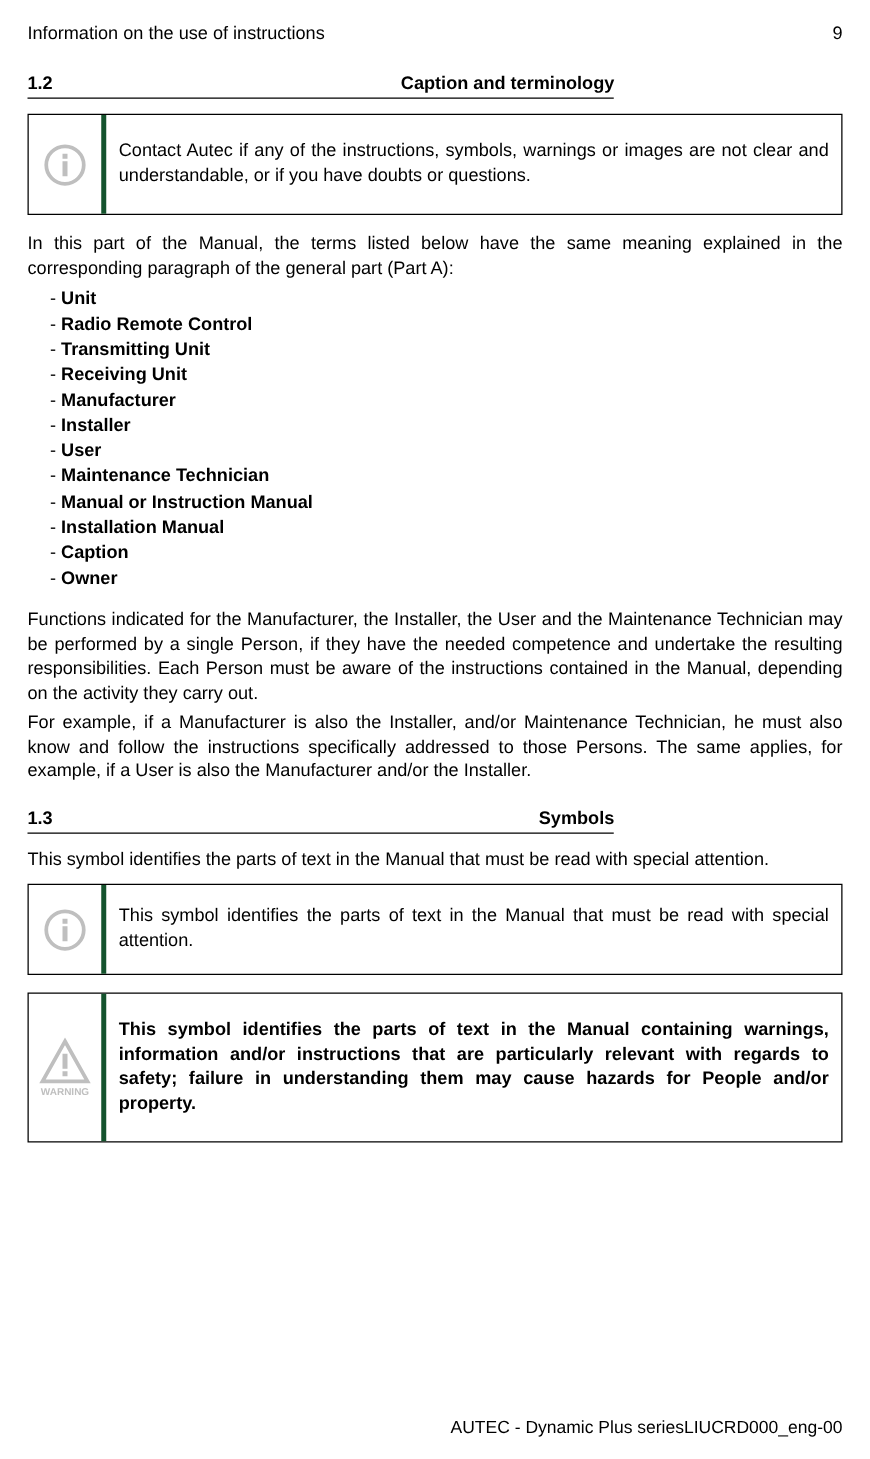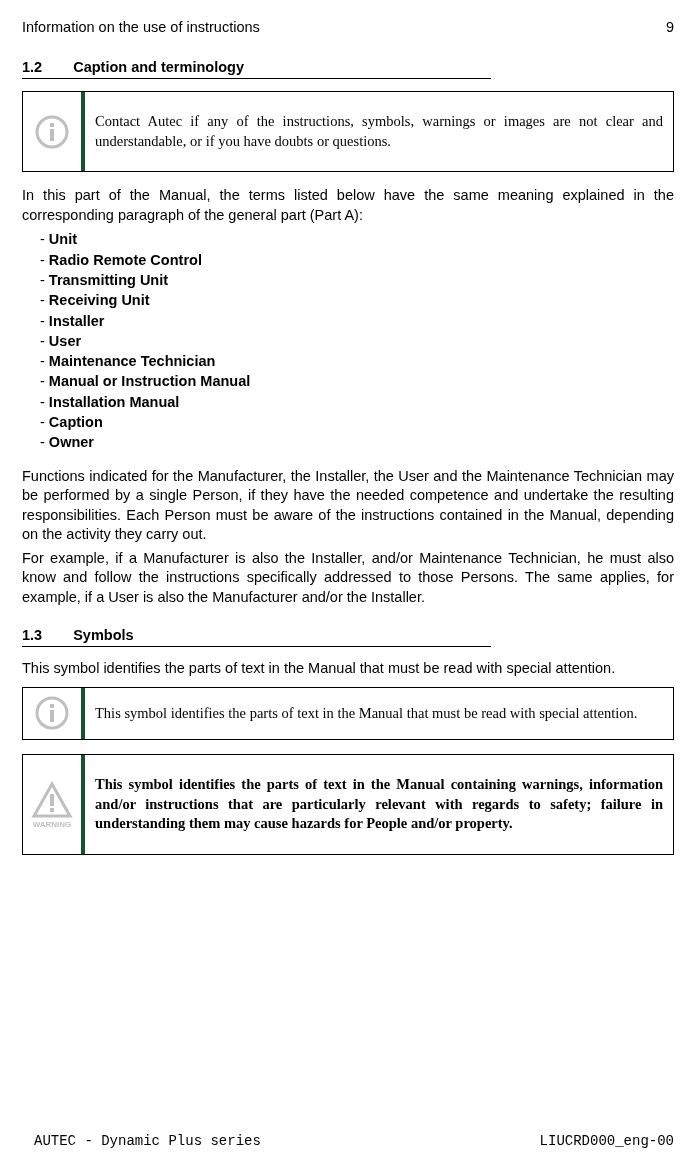--- a/index.html
+++ b/index.html
@@ -7,44 +7,44 @@
     font-family: Arial, Helvetica, sans-serif;
     font-size: 14.5px;
     color: #000;
     width: 696px;
     height: 1167px;
     padding: 18px 22px 18px 22px;
     position: relative;
     line-height: 1.35;
   }
   .hdr { display: flex; justify-content: space-between; margin-bottom: 20px; }
-  .sec-rule { border-bottom: 1.5px solid #000; width: 72%; display:flex; gap:31px; padding-bottom:1px; margin-bottom:12px;}
+  .sec-rule { border-bottom: 1.5px solid #000; width: 72%; display:flex; gap:31px; padding-bottom:1px; margin-bottom:12px;justify-content:space-between;}
   .sec-rule span:first-child{font-weight:bold;}
   .sec-rule span:last-child{font-weight:bold;}
   .box {
     border: 1px solid #000;
     display: flex;
     margin: 8px 0 14px 0;
   }
   .box .iconcell {
     width: 62px;
     display: flex;
     align-items: center;
     justify-content: center;
     border-right: 4px solid #14532d;
     padding: 8px 0;
   }
-  .box .txtcell { padding: 20px 10px; text-align: justify; flex:1;font-family:Liberation Serif, serif; }
+  .box .txtcell { padding: 20px 10px; text-align: justify; flex:1; }
   .box .txtcell.bold { font-weight: bold; }
   .para { text-align: justify; margin-bottom: 4px; }
   ul.terms { list-style: none; padding-left: 18px; margin: 4px 0 14px 0; }
   ul.terms li::before { content: "- "; }
   ul.terms li { font-weight: bold; line-height: 1.4; }
   ul.terms li::before { font-weight: normal; }
-  .ftr { position: absolute; bottom: 16px; left: 34px; right: 22px; display: flex; justify-content: space-between; font-size: 14px; font-family: Liberation Mono, monospace; }
+  .ftr { position: absolute; bottom: 16px; left: 34px; right: 22px; display: flex; justify-content: flex-end; font-size: 14px; }
   svg { display: block; }
 </style>
 </head>
 <body>
 
 <div class="hdr">
   <span>Information on the use of instructions</span>
   <span>9</span>
 </div>
 
@@ -64,20 +64,21 @@
   <div class="txtcell">Contact Autec if any of the instructions, symbols, warnings or images are not clear and understandable, or if you have doubts or questions.</div>
 </div>
 
 <p class="para">In this part of the Manual, the terms listed below have the same meaning explained in the corresponding paragraph of the general part (Part A):</p>
 
 <ul class="terms">
   <li>Unit</li>
   <li>Radio Remote Control</li>
   <li>Transmitting Unit</li>
   <li>Receiving Unit</li>
+  <li>Manufacturer</li>
   <li>Installer</li>
   <li>User</li>
   <li>Maintenance Technician</li>
   <li>Manual or Instruction Manual</li>
   <li>Installation Manual</li>
   <li>Caption</li>
   <li>Owner</li>
 </ul>
 
 <p class="para">Functions indicated for the Manufacturer, the Installer, the User and the Maintenance Technician may be performed by a single Person, if they have the needed competence and undertake the resulting responsibilities. Each Person must be aware of the instructions contained in the Manual, depending on the activity they carry out.</p>

